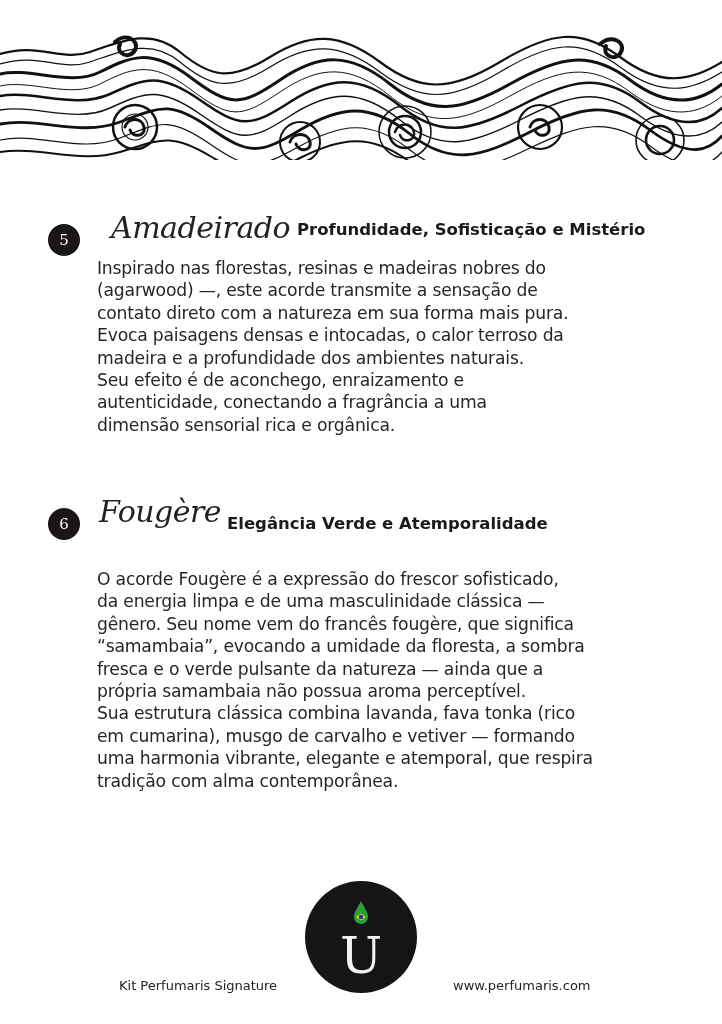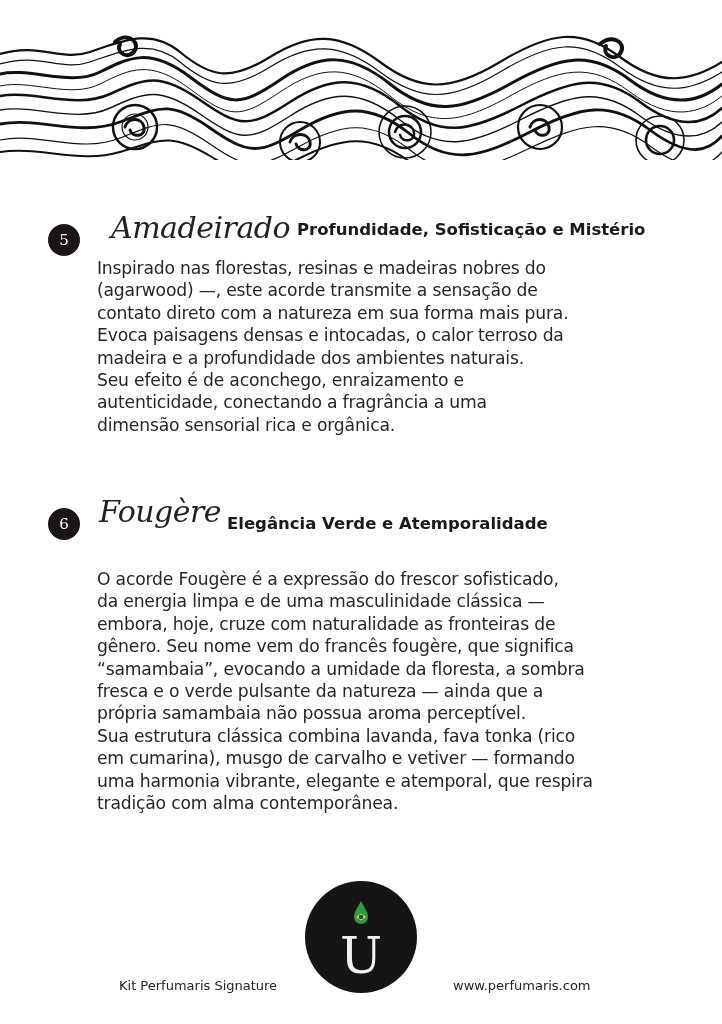--- a/index.html
+++ b/index.html
@@ -81,21 +81,20 @@
   </p>
 </div>
 
 <div class="section">
   <div class="badge" style="left:48px; top:508px;">6</div>
   <div class="script-title" style="left:99px; top:494px;">Fougère</div>
   <div class="subtitle" style="left:227px; top:514px;">Elegância Verde e Atemporalidade</div>
   <p class="body-text" style="top:568px;">
     <span>O acorde Fougère é a expressão do frescor sofisticado,</span>
     <span>da energia limpa e de uma masculinidade clássica —</span>
-    <span>embora, hoje, cruze com naturalidade as fronteiras de</span>
     <span>gênero. Seu nome vem do francês fougère, que significa</span>
     <span>“samambaia”, evocando a umidade da floresta, a sombra</span>
     <span>fresca e o verde pulsante da natureza — ainda que a</span>
     <span>própria samambaia não possua aroma perceptível.</span>
     <span>Sua estrutura clássica combina lavanda, fava tonka (rico</span>
     <span>em cumarina), musgo de carvalho e vetiver — formando</span>
     <span>uma harmonia vibrante, elegante e atemporal, que respira</span>
     <span>tradição com alma contemporânea.</span>
   </p>
 </div>

